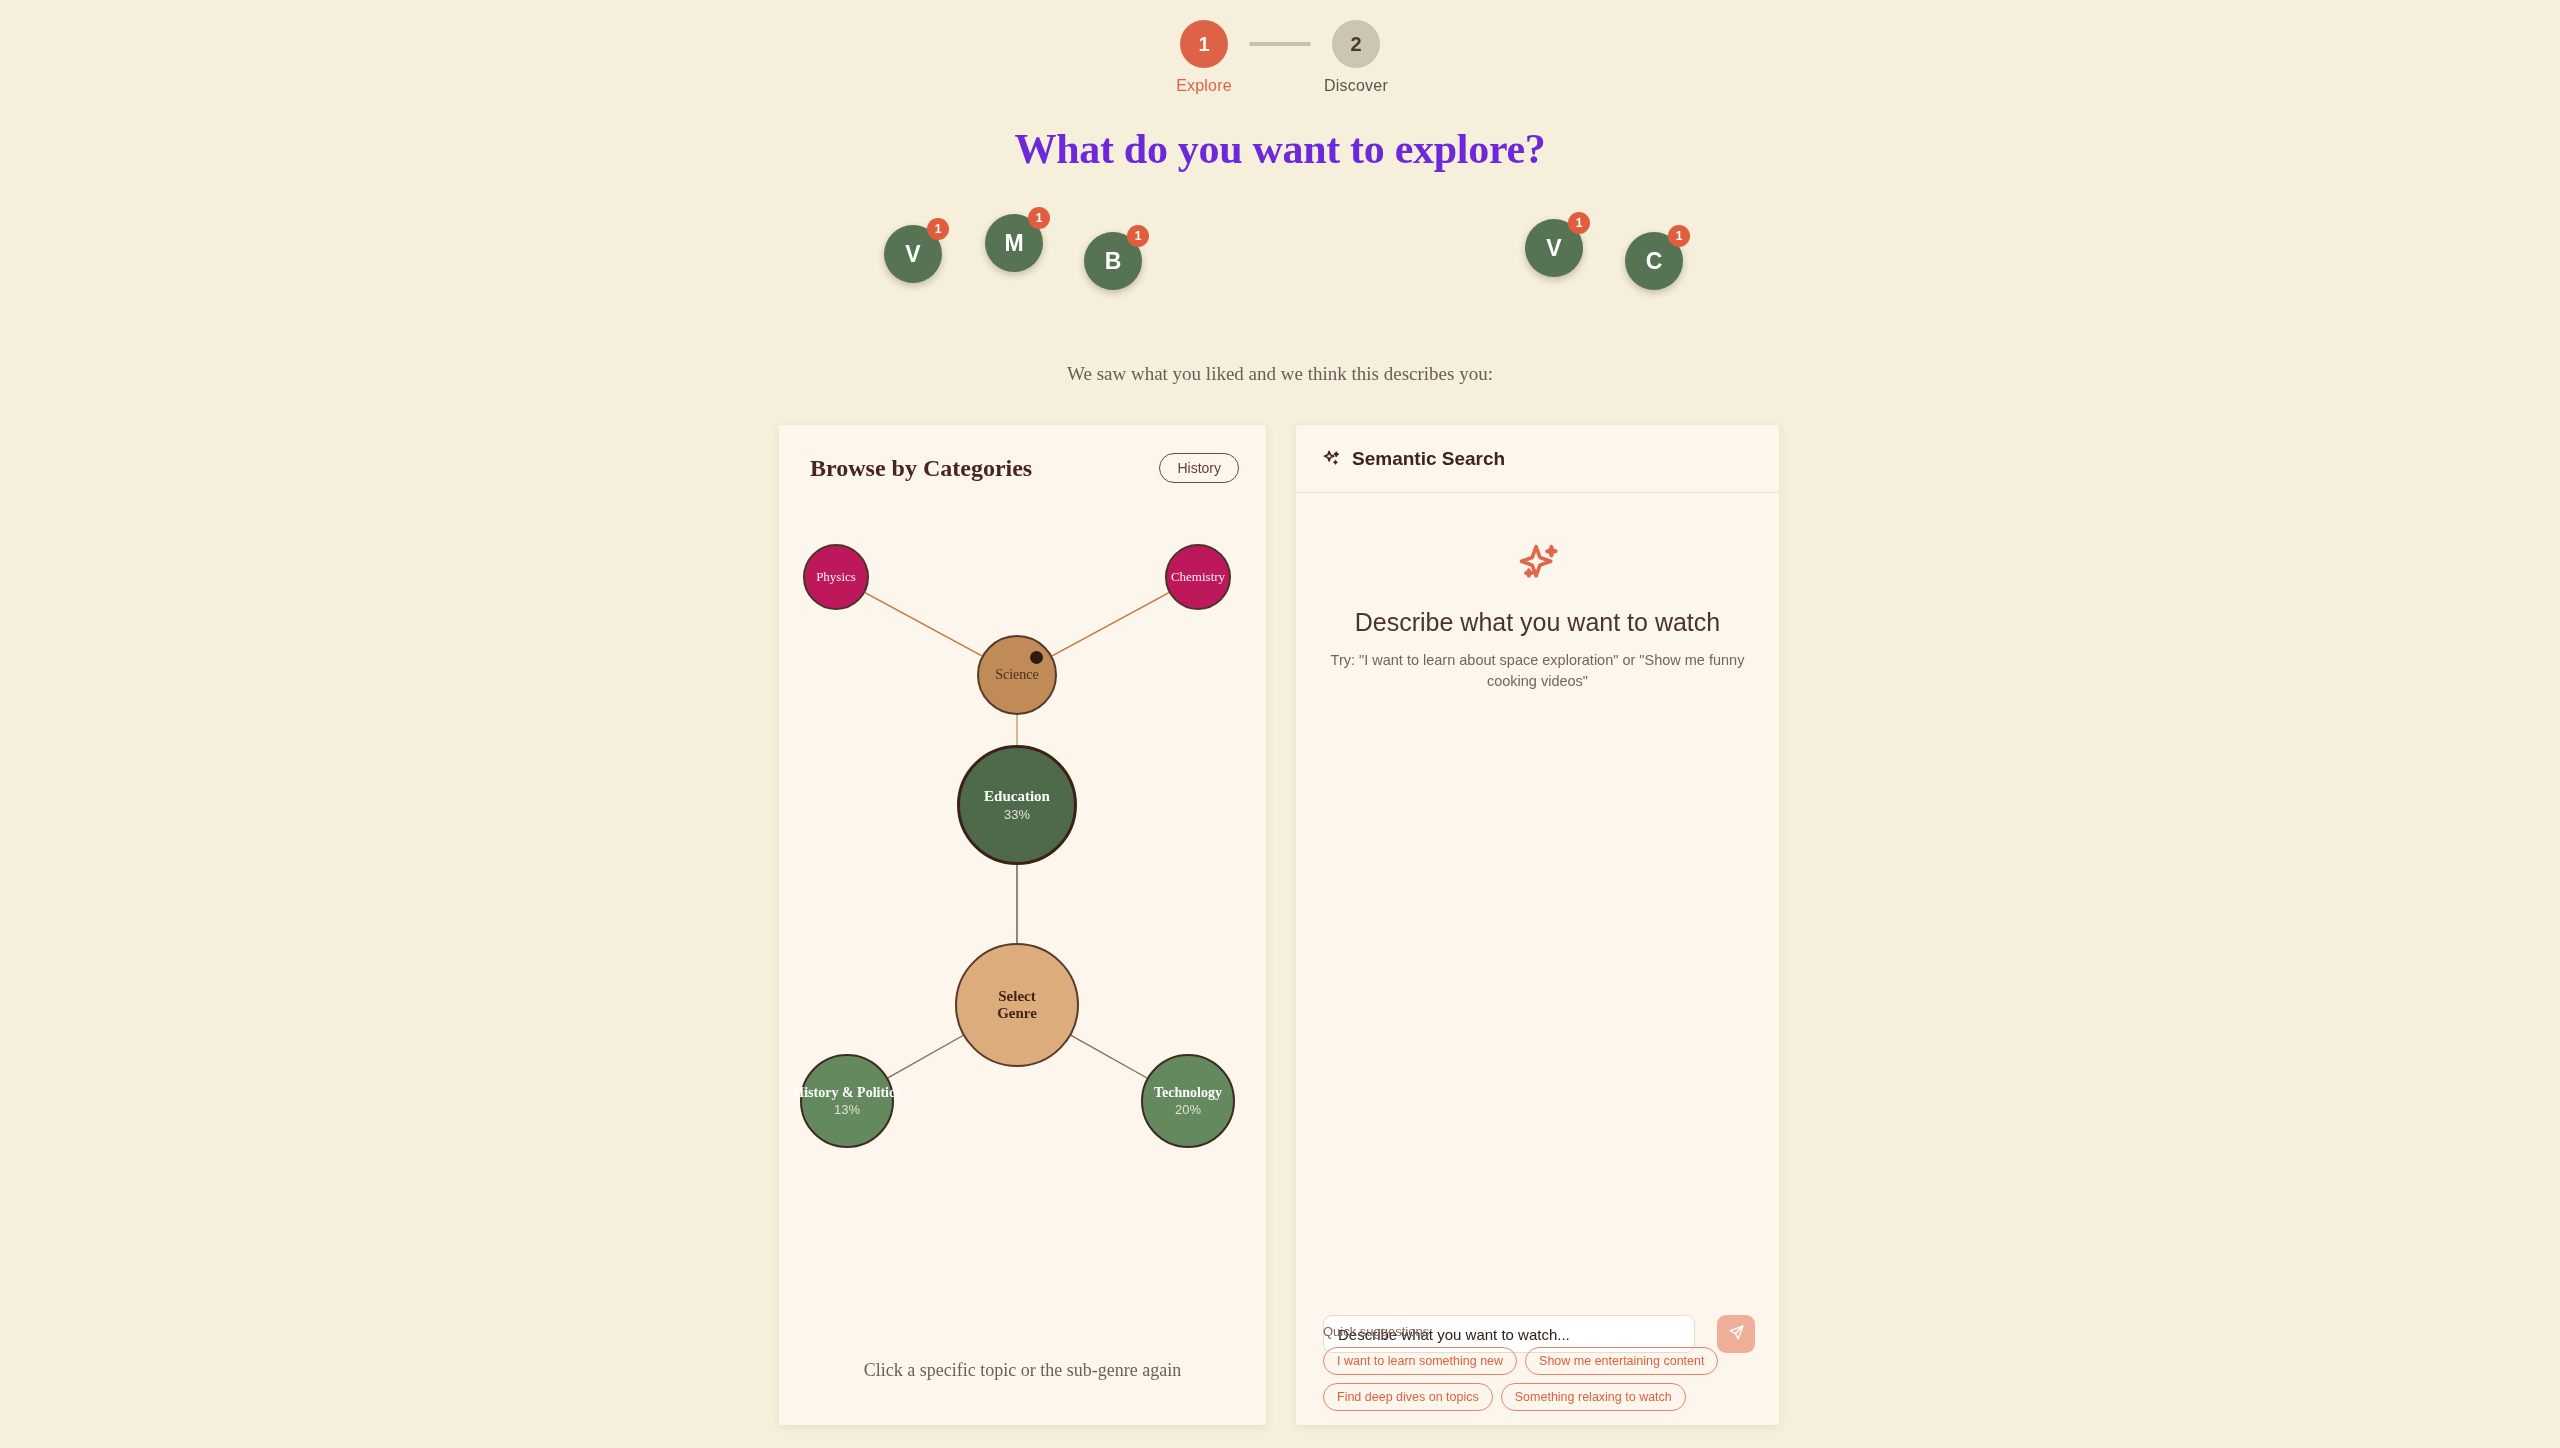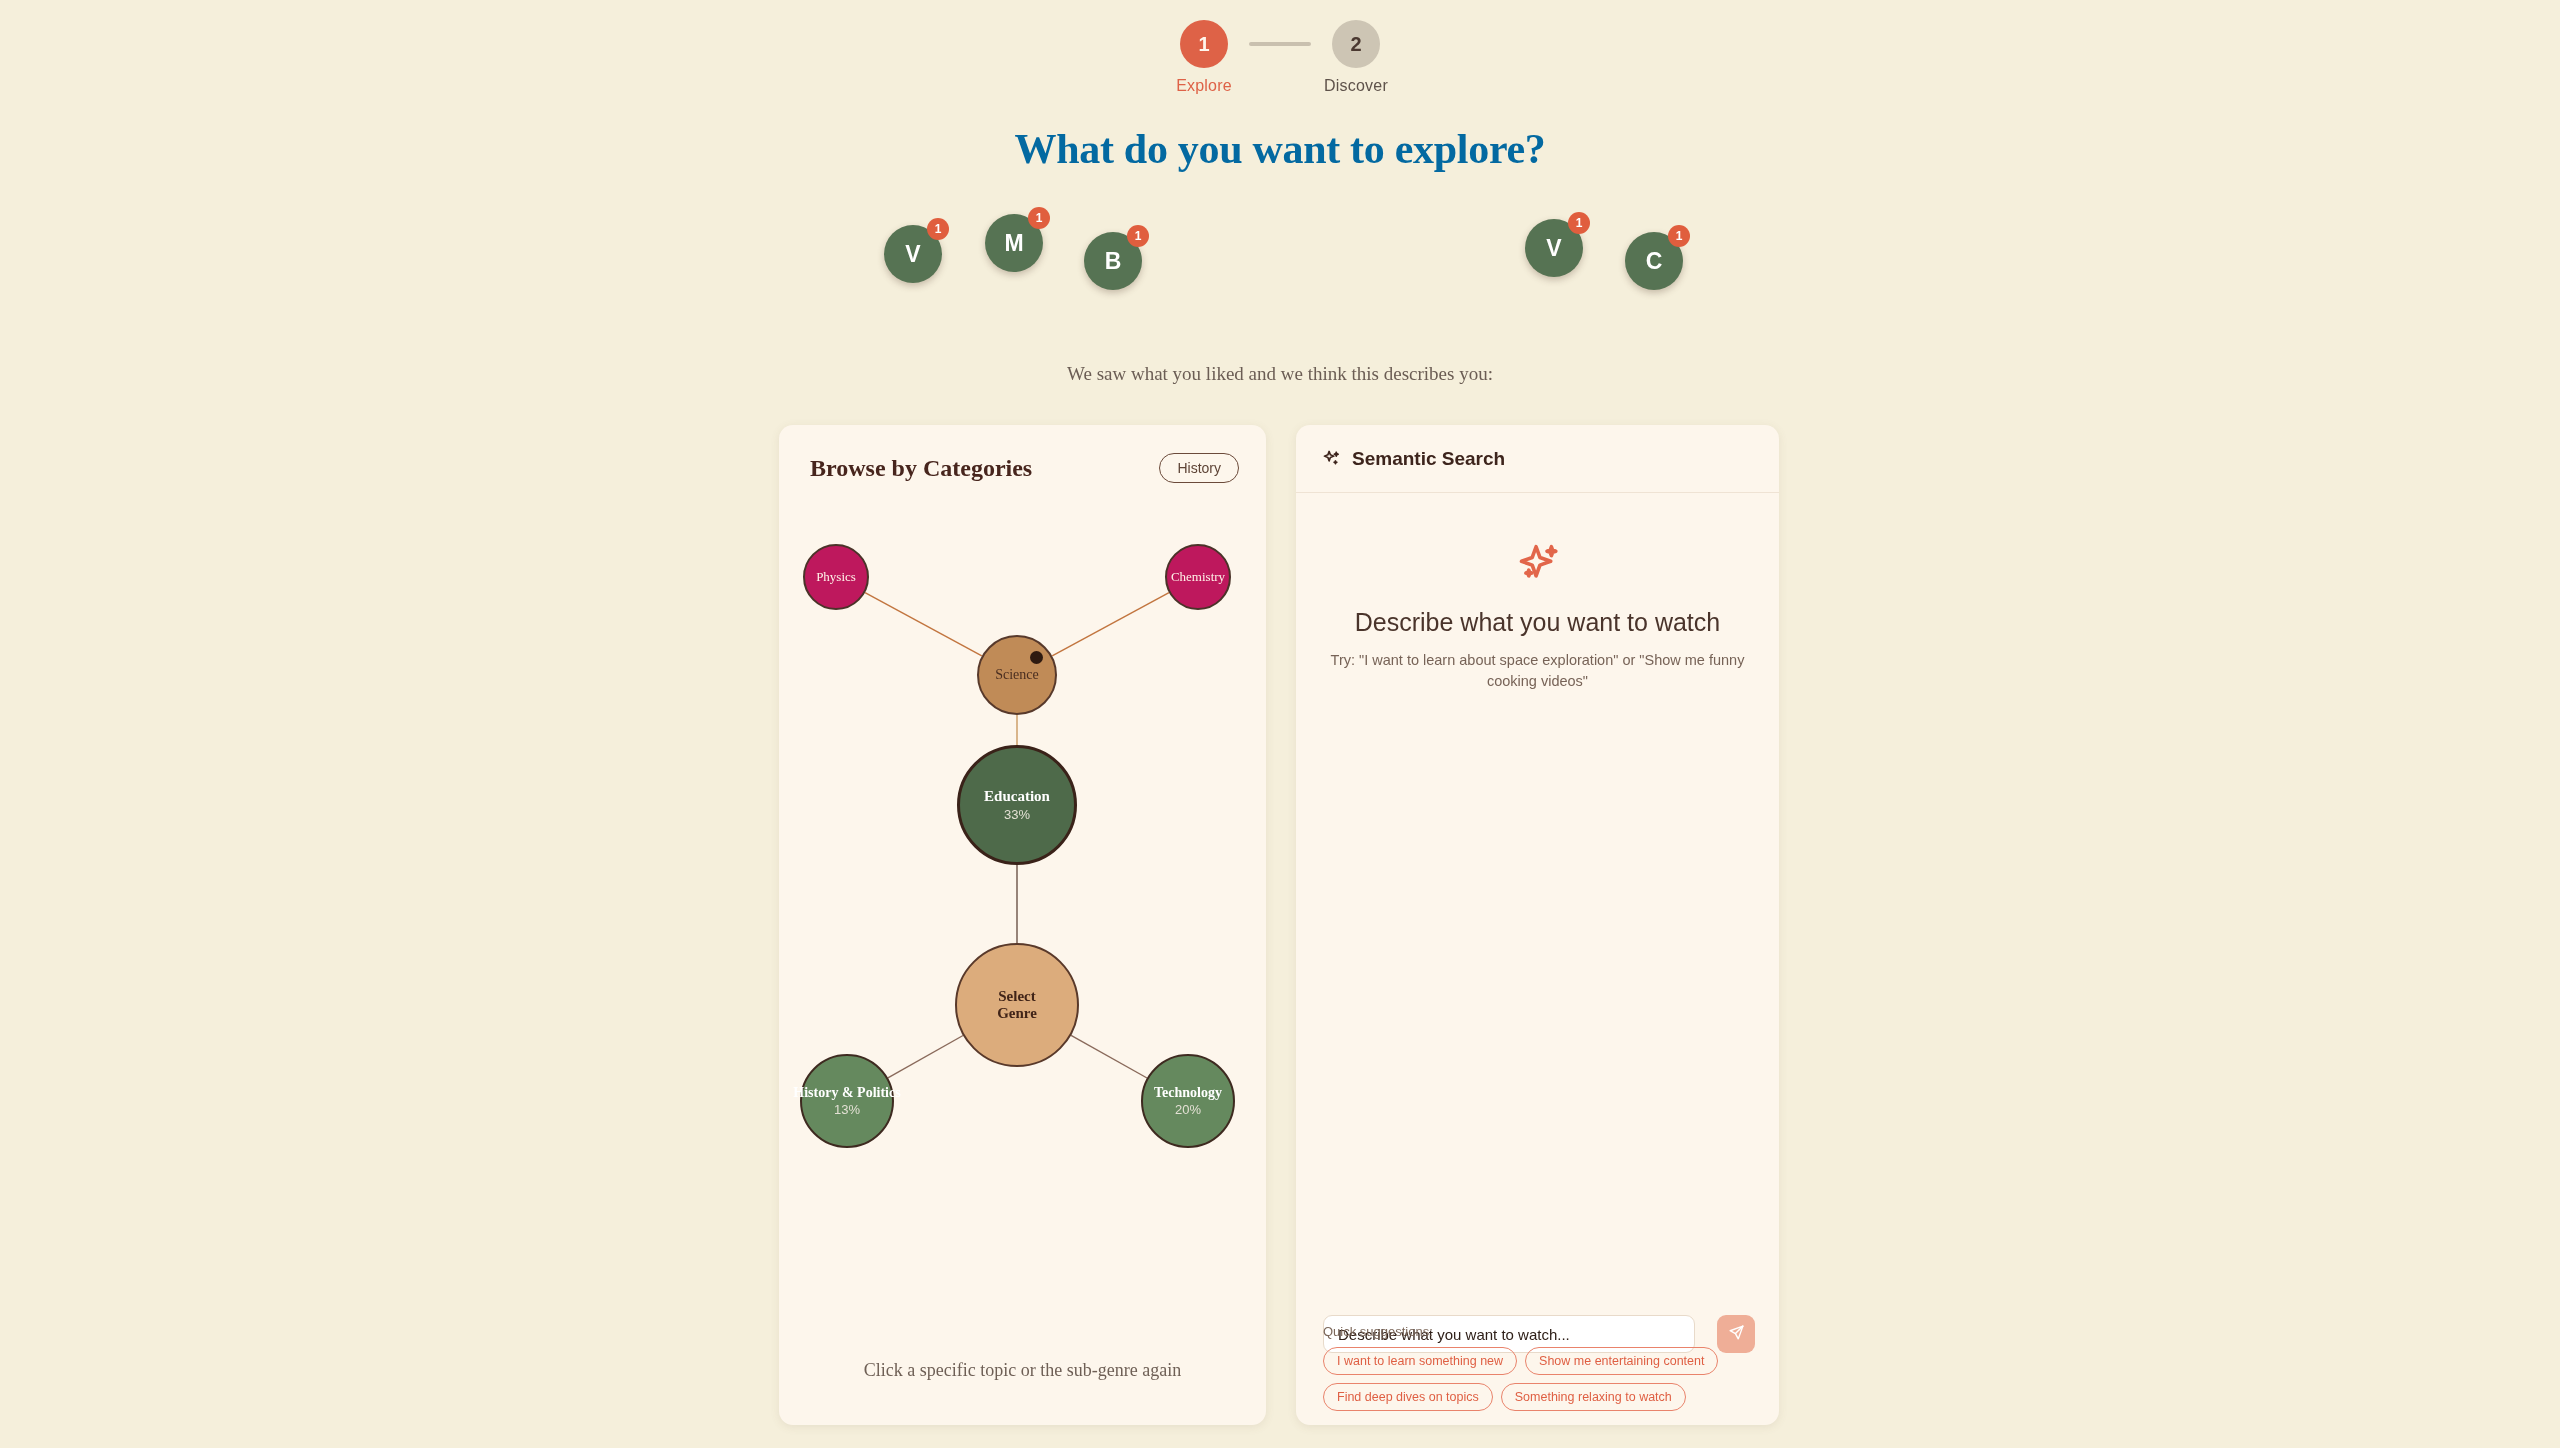--- a/index.html
+++ b/index.html
@@ -66,21 +66,21 @@
 
   
   .main-title {
     position: absolute;
     top: 125px;
     width: 100%;
     text-align: center;
     font-family: "Liberation Serif", serif;
     font-size: 42px;
     font-weight: 700;
-    color: #0369a1;
+    color: #6d28d9;
     letter-spacing: -0.3px;
   }
 
   
   .avatars {
     position: absolute;
     top: 195px;
     left: 0;
     width: 100%;
     height: 105px;
@@ -136,21 +136,21 @@
     top: 425px;
     left: 779px;
     width: 1000px;
     height: 1000px;
     display: flex;
     gap: 30px;
   }
 
   .card {
     background: #FDF6EC;
-    border-radius: 14px;
+    border-radius: 2px;
     box-shadow: 0 2px 10px rgba(110,85,60,0.10);
     position: relative;
   }
   .card-left  { width: 487px; }
   .card-right { width: 483px; }
 
   
   .left-head {
     position: absolute;
     top: 28px;

